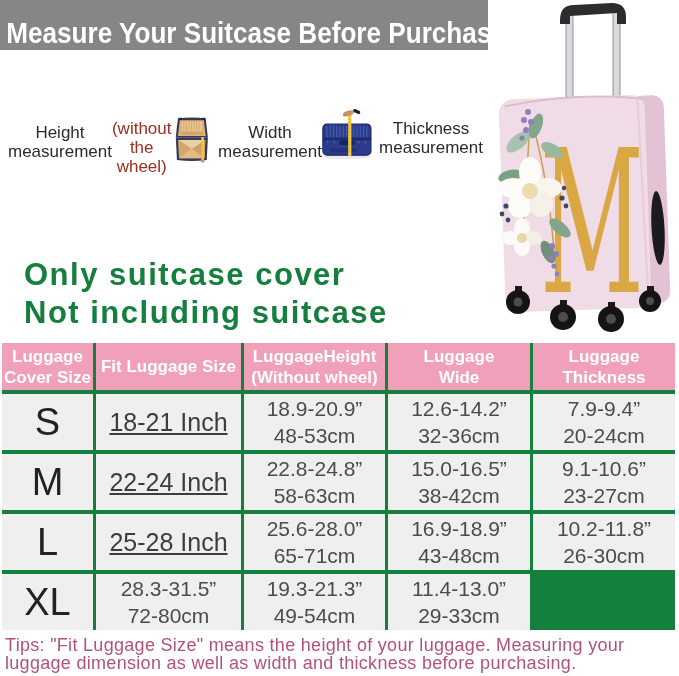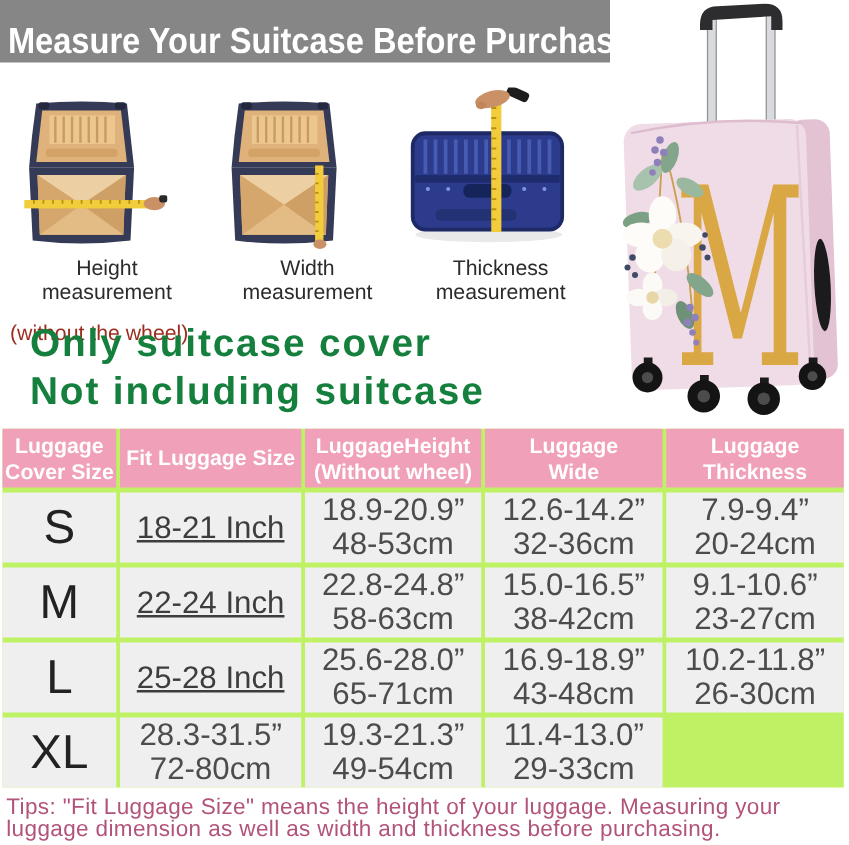--- a/index.html
+++ b/index.html
@@ -6,39 +6,39 @@
   #canvas{position:relative;width:679px;height:676px;background:#ffffff;overflow:hidden;
           font-family:"Liberation Sans",sans-serif;}
 
   
   .banner{position:absolute;left:0;top:0;width:488px;height:50px;background:#868686;
           display:flex;align-items:flex-end;}
   .banner span{color:#ffffff;font-weight:bold;font-size:29px;white-space:nowrap;
           transform:scaleX(0.90);transform-origin:left center;padding-left:7px;letter-spacing:0px;}
 
   
-  .fig{position:absolute;display:flex;flex-direction:column;align-items:flex-start;}
+  .fig{position:absolute;display:flex;align-items:center;}
   .fig svg{display:block;}
   .fig-label{font-size:17px;color:#2b2b2b;text-align:center;line-height:19px;margin-top:3px;}
   .fig-sublabel{font-size:17px;color:#9c2d1f;text-align:center;line-height:19px;margin-top:14px;}
 
   
   .notice{position:absolute;left:24px;top:256px;font-size:31px;font-weight:bold;color:#15803d;
           letter-spacing:1.5px;line-height:38px;white-space:pre-line;}
 
   
   .suitcase{position:absolute;left:478px;top:0px;width:201px;height:340px;}
 
   
   .size-table{position:absolute;left:2px;top:343px;display:grid;
       grid-template-columns:91px 145px 141px 142px 142px;
-      grid-template-rows:47px 56px 56px 56px 56px;gap:4px 3px;background:#bef264;}
+      grid-template-rows:47px 56px 56px 56px 56px;gap:4px 3px;background:#15803d;}
   .hcell{background:#f0a1b9;color:#ffffff;font-weight:bold;font-size:17px;line-height:21px;
       display:flex;align-items:center;justify-content:center;text-align:center;white-space:pre-line;}
-  .cell{background:#efefef;color:#4c4c4c;font-size:25px;line-height:27px;
+  .cell{background:#efefef;color:#4c4c4c;font-size:21px;line-height:27px;
       display:flex;align-items:center;justify-content:center;text-align:center;white-space:pre-line;
       position:relative;}
   .cell.size{font-size:38px;color:#222222;}
   .cell.fit{font-size:25px;color:#3d3d3d;text-decoration:underline;}
   .asterisk{position:absolute;left:63%;top:36px;color:#c4606e;font-size:16px;}
 
   
   .tips{position:absolute;left:5px;top:637px;width:672px;font-size:18px;line-height:17.5px;
       color:#b2537b;letter-spacing:0.3px;white-space:pre-line;}
 </style>

